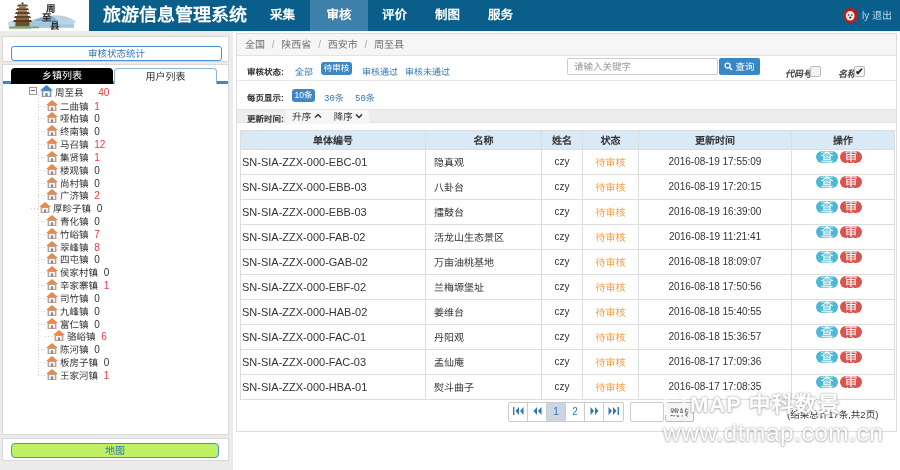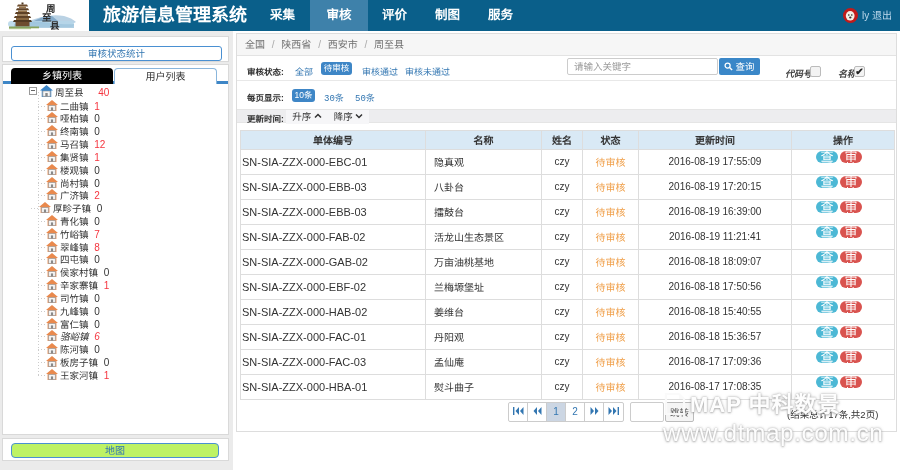--- a/index.html
+++ b/index.html
@@ -238,21 +238,21 @@
             <path d="M2.6 5.5 h6.8 v5 h-6.8 Z" fill="#f6f6f6" stroke="#999" stroke-width="0.7"></path>
             <path d="M6 1.6 L10 5 L2 5 Z" fill="#e98a4e"></path>
             <rect x="4.9" y="7.4" width="2.2" height="3.1" fill="#888"></rect>
           </svg>九峰镇 <span class="cnt0">0</span></div>
         <div class="trow ch" style="left:43px;top:252.5px;"><svg class="hico" width="12" height="12" viewBox="0 0 12 12">
             <path d="M6 0 L12 5 L10.4 5 L10.4 11 L1.6 11 L1.6 5 L0 5 Z" fill="#e98a4e"></path>
             <path d="M2.6 5.5 h6.8 v5 h-6.8 Z" fill="#f6f6f6" stroke="#999" stroke-width="0.7"></path>
             <path d="M6 1.6 L10 5 L2 5 Z" fill="#e98a4e"></path>
             <rect x="4.9" y="7.4" width="2.2" height="3.1" fill="#888"></rect>
           </svg>富仁镇 <span class="cnt0">0</span></div>
-        <div class="trow ch" style="left:43px;top:265.4px;font-style:italic;"><svg class="hico" width="12" height="12" viewBox="0 0 12 12">
+        <div class="trow ch" style="left:50px;top:265.4px;"><svg class="hico" width="12" height="12" viewBox="0 0 12 12">
             <path d="M6 0 L12 5 L10.4 5 L10.4 11 L1.6 11 L1.6 5 L0 5 Z" fill="#e98a4e"></path>
             <path d="M2.6 5.5 h6.8 v5 h-6.8 Z" fill="#f6f6f6" stroke="#999" stroke-width="0.7"></path>
             <path d="M6 1.6 L10 5 L2 5 Z" fill="#e98a4e"></path>
             <rect x="4.9" y="7.4" width="2.2" height="3.1" fill="#888"></rect>
           </svg>骆峪镇 <span class="cnt">6</span></div>
         <div class="trow ch" style="left:43px;top:278.2px;"><svg class="hico" width="12" height="12" viewBox="0 0 12 12">
             <path d="M6 0 L12 5 L10.4 5 L10.4 11 L1.6 11 L1.6 5 L0 5 Z" fill="#e98a4e"></path>
             <path d="M2.6 5.5 h6.8 v5 h-6.8 Z" fill="#f6f6f6" stroke="#999" stroke-width="0.7"></path>
             <path d="M6 1.6 L10 5 L2 5 Z" fill="#e98a4e"></path>
             <rect x="4.9" y="7.4" width="2.2" height="3.1" fill="#888"></rect>

